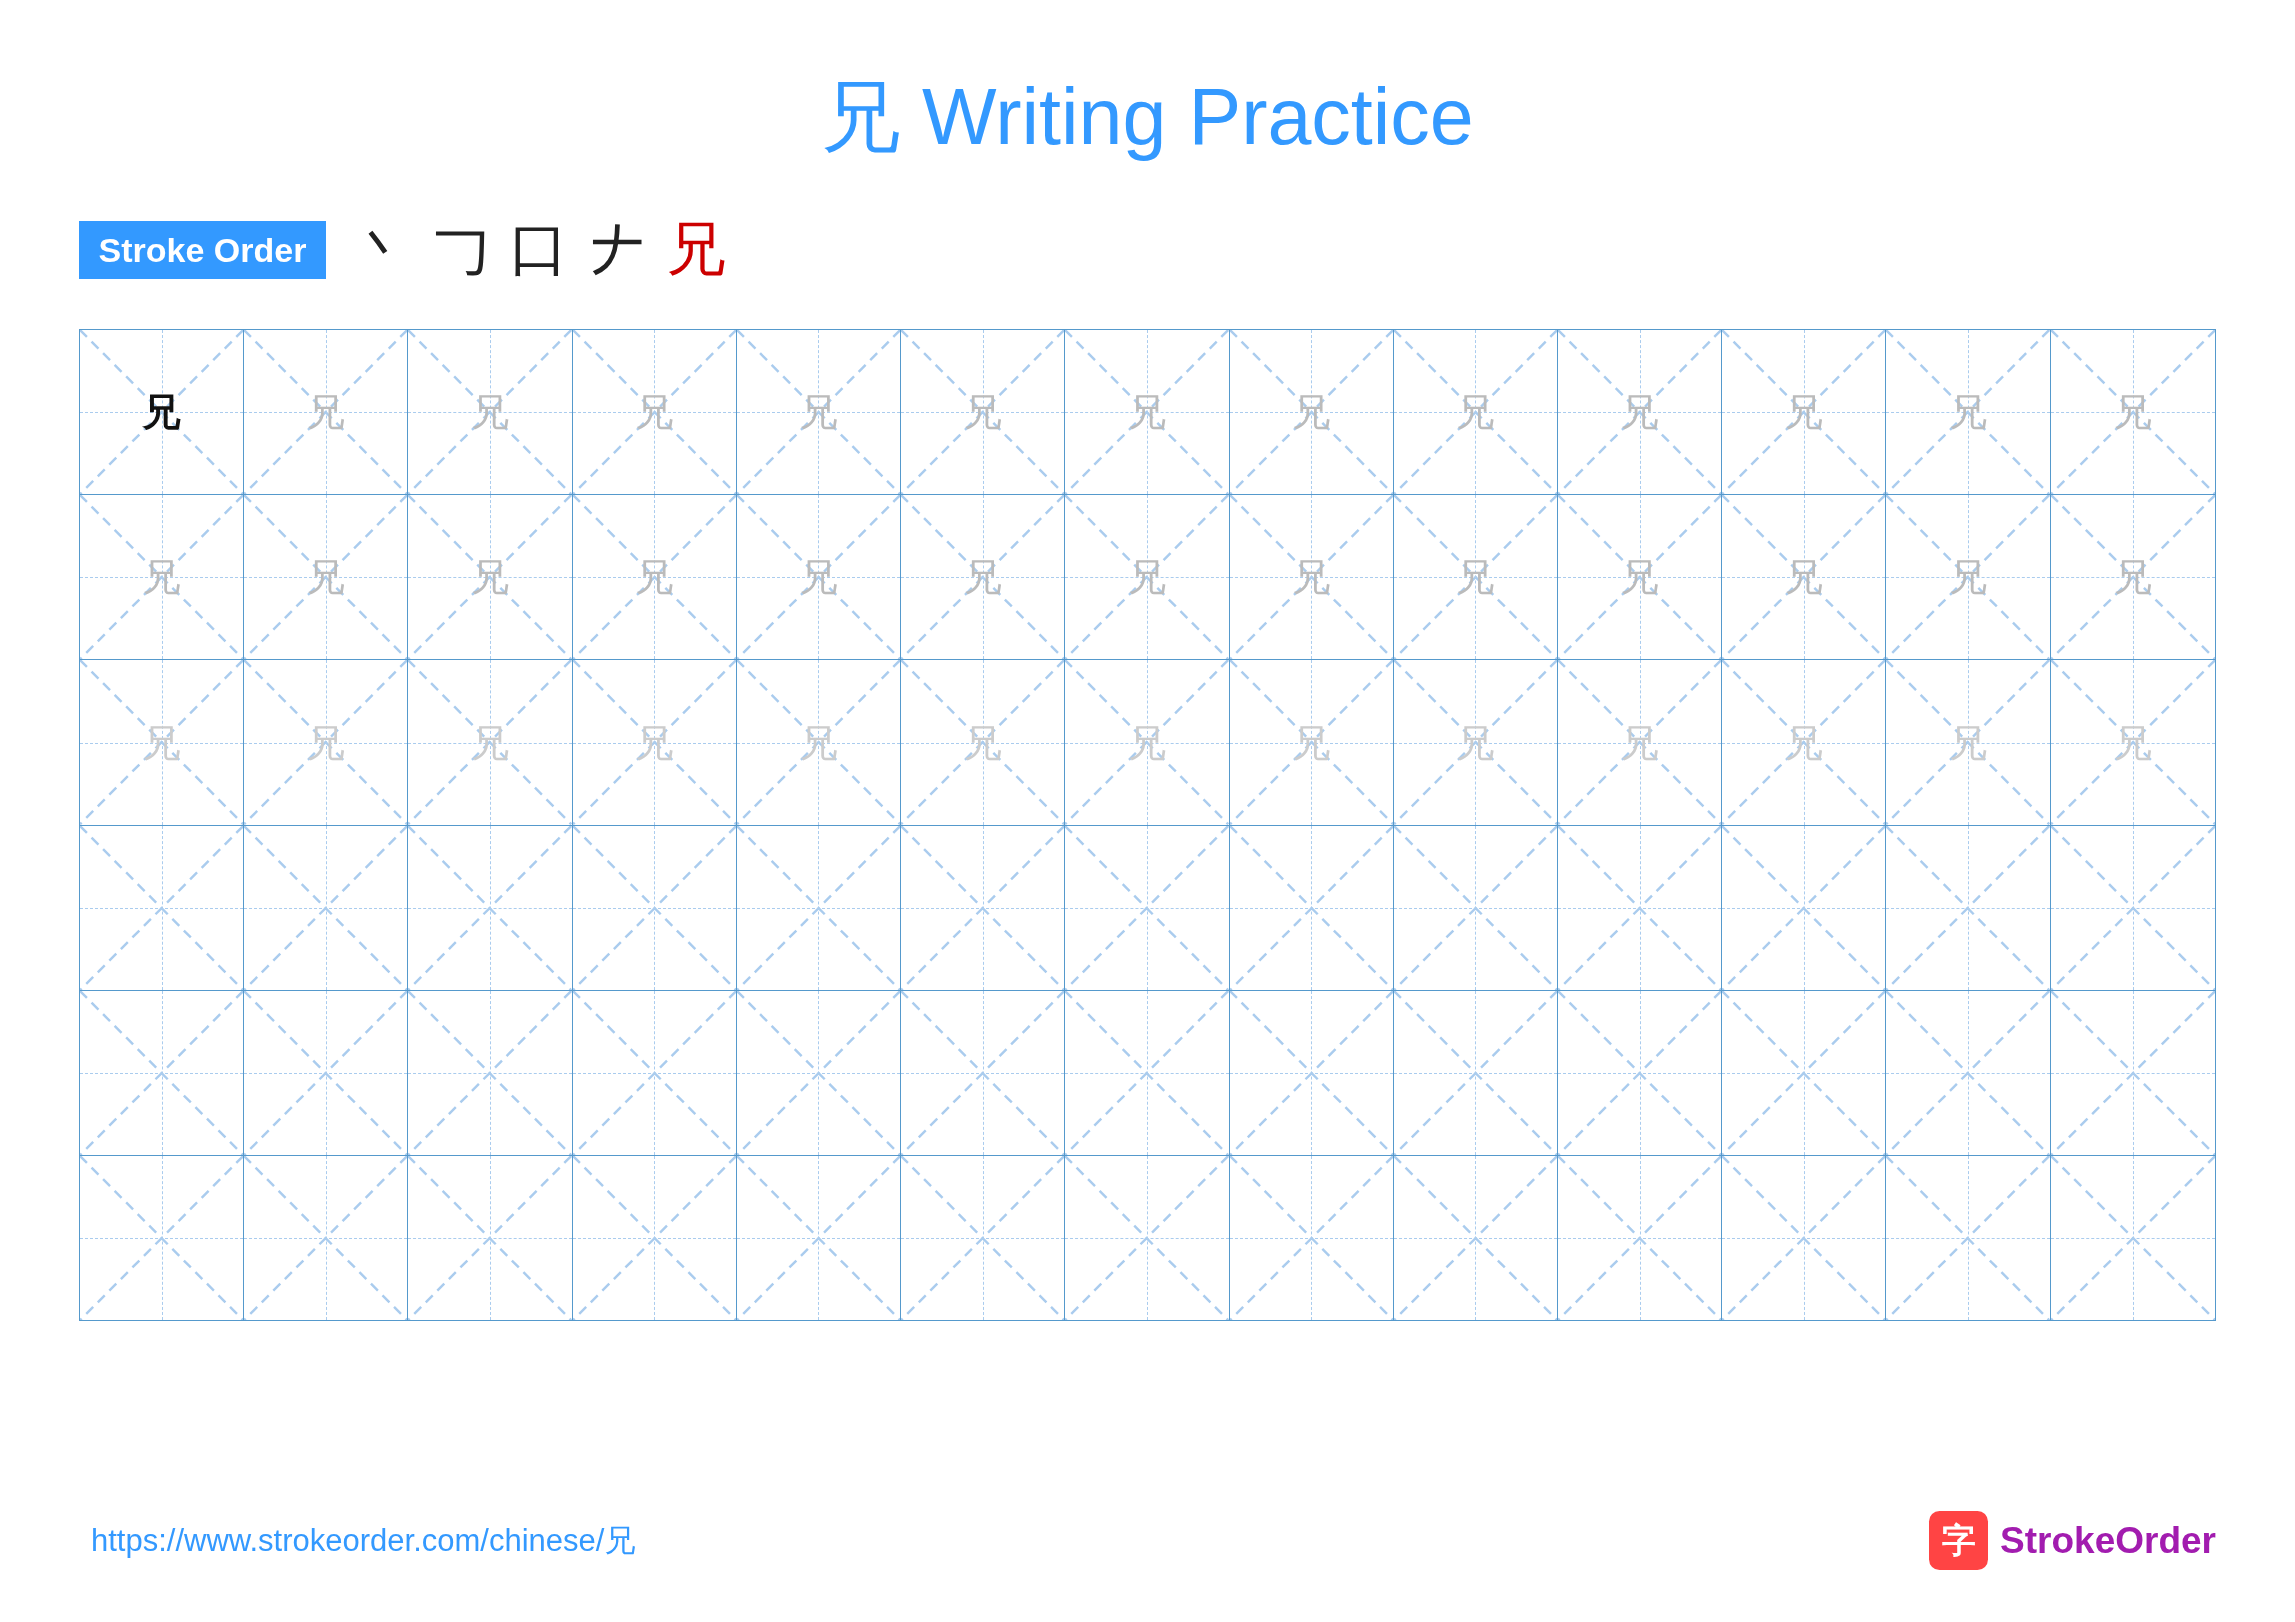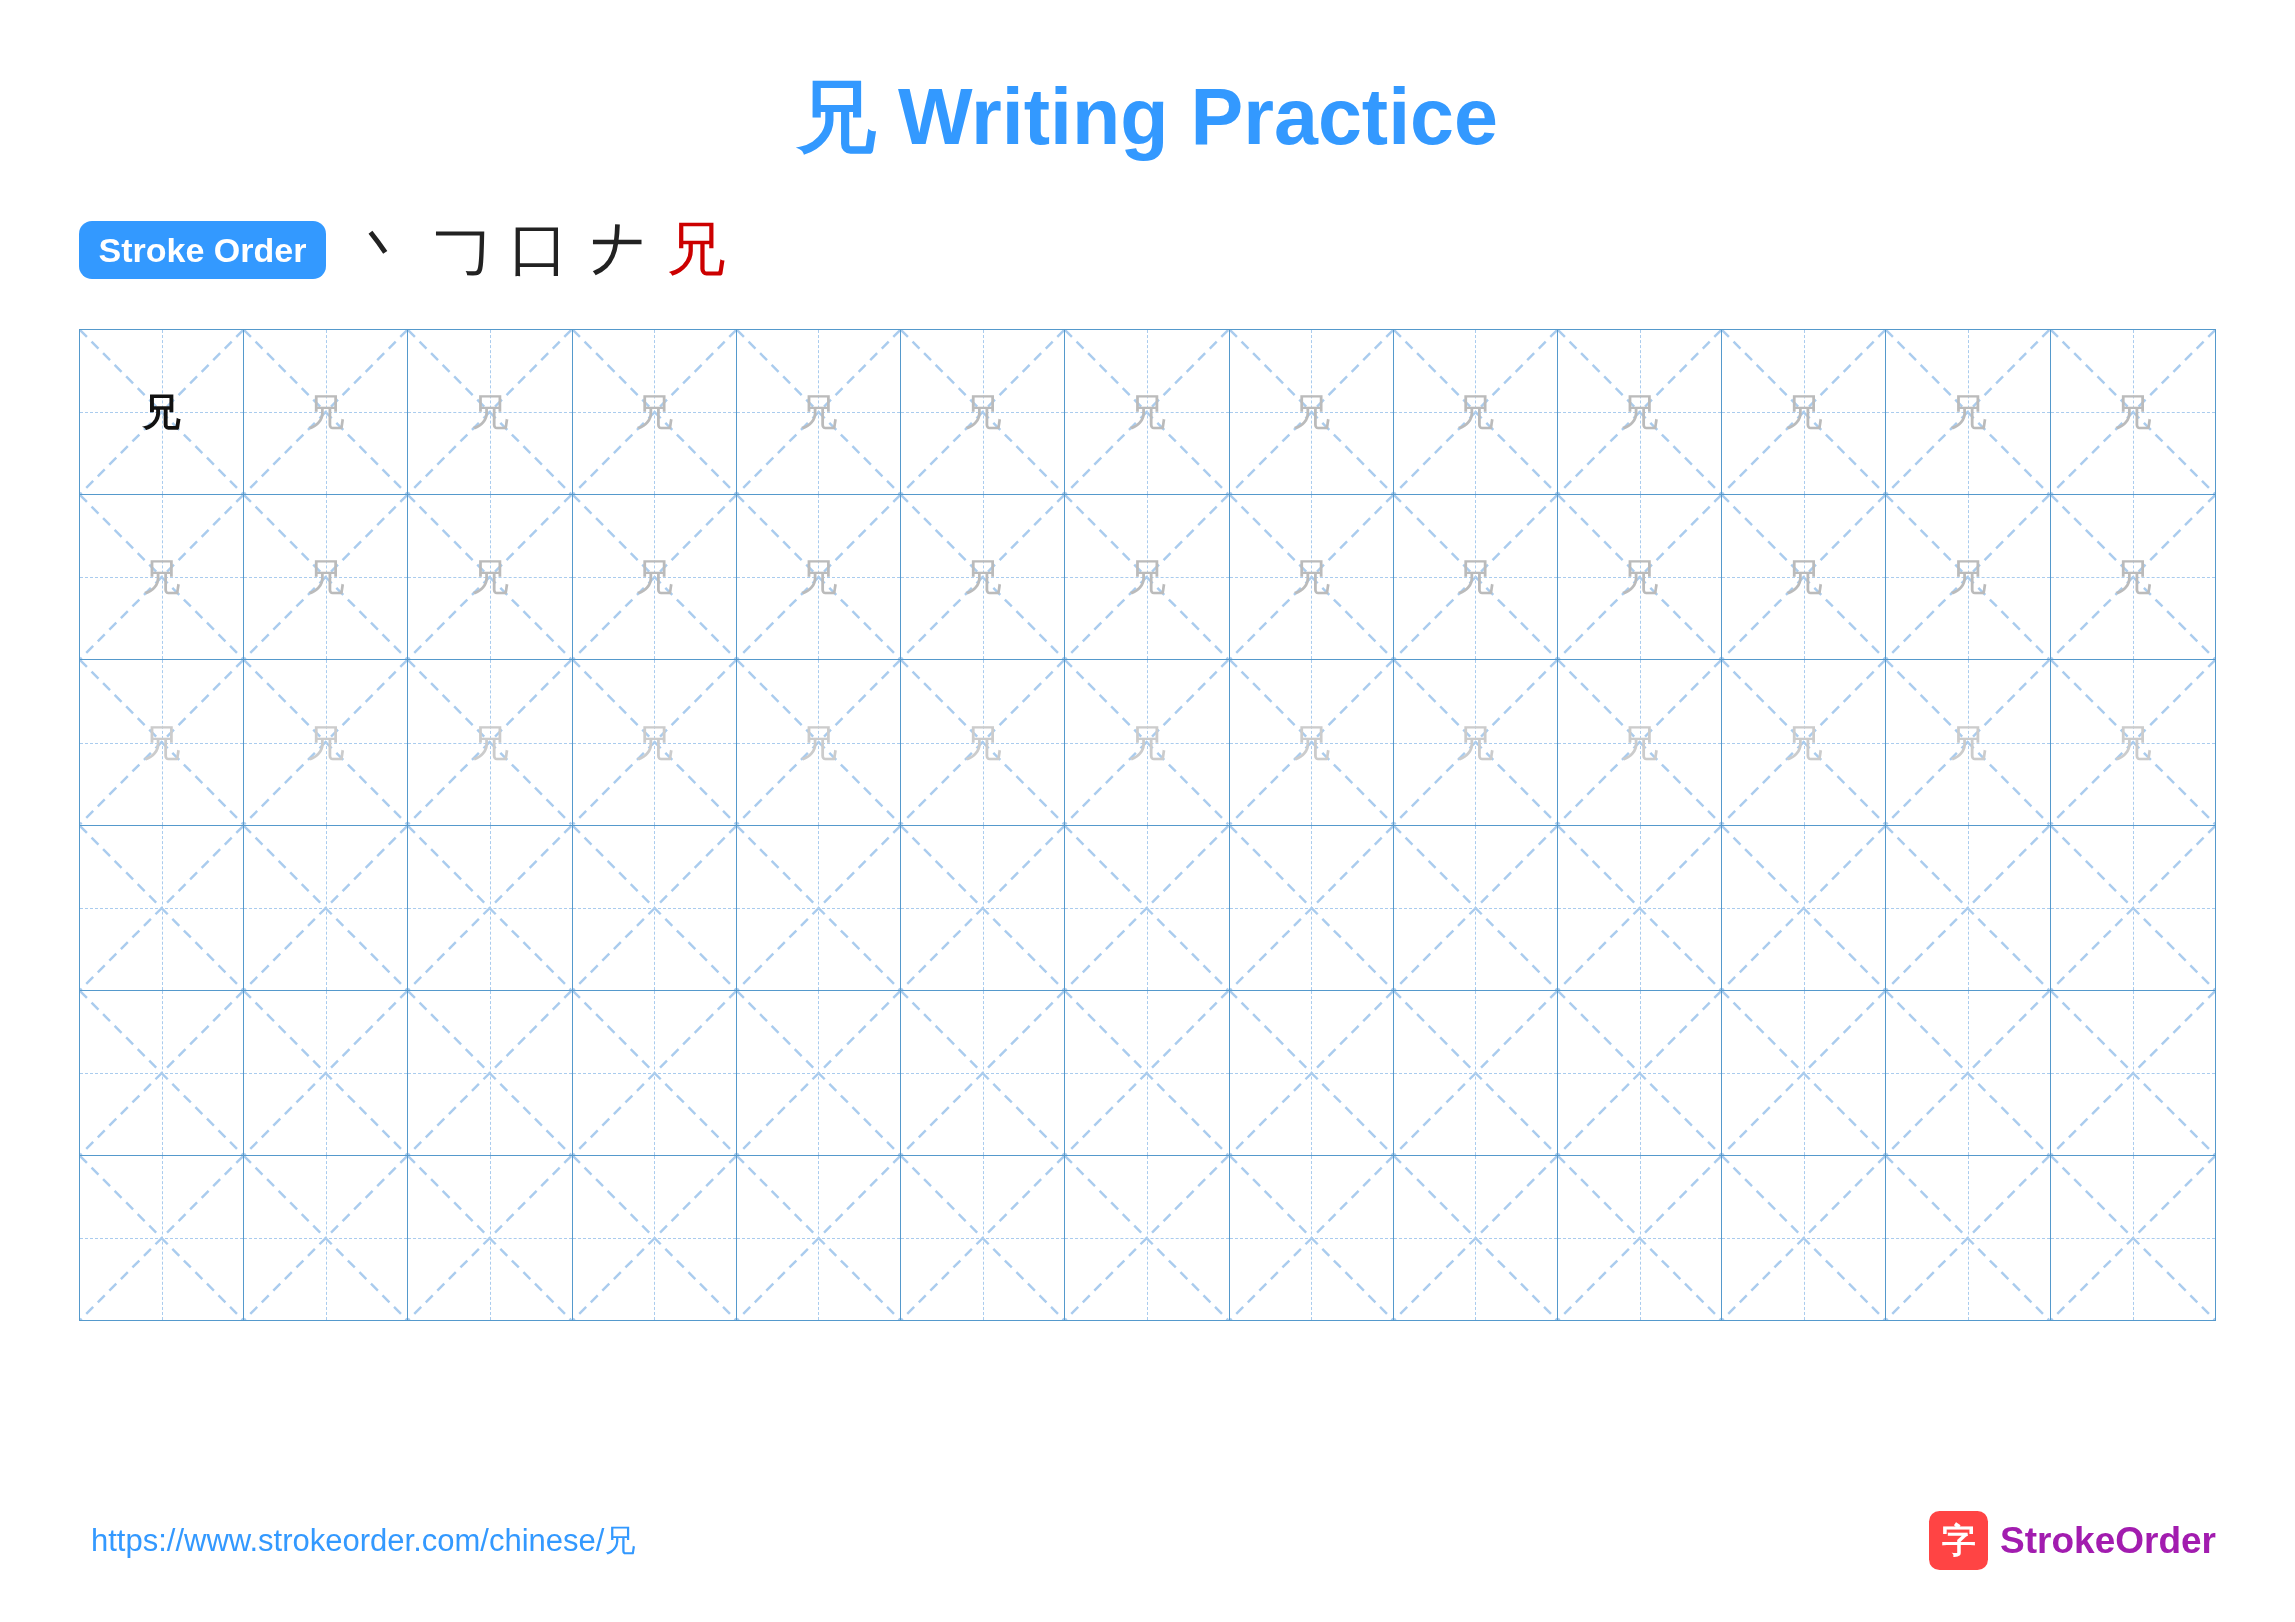--- a/index.html
+++ b/index.html
@@ -13,39 +13,39 @@
     }
 
     .page-content {
       padding: 39px 79px;
     }
 
     .title {
       text-align: center;
       font-size: 79px;
       color: #3399ff;
-      font-weight: bold;
+      font-weight: normal;
       margin-bottom: 39px;
       margin-top: 26px;
     }
 
     .stroke-order-section {
       display: flex;
       align-items: center;
       gap: 26px;
       margin-bottom: 39px;
     }
 
     .stroke-order-badge {
       background: #3399ff;
       color: #fff;
       font-size: 34px;
       font-weight: bold;
       padding: 9.2px 19.6px;
-      border-radius: 13px;
+      border-radius: 0;
       white-space: nowrap;
     }
 
     .stroke-sequence {
       display: flex;
       align-items: center;
       gap: 19.6px;
       font-size: 59px;
     }
 

